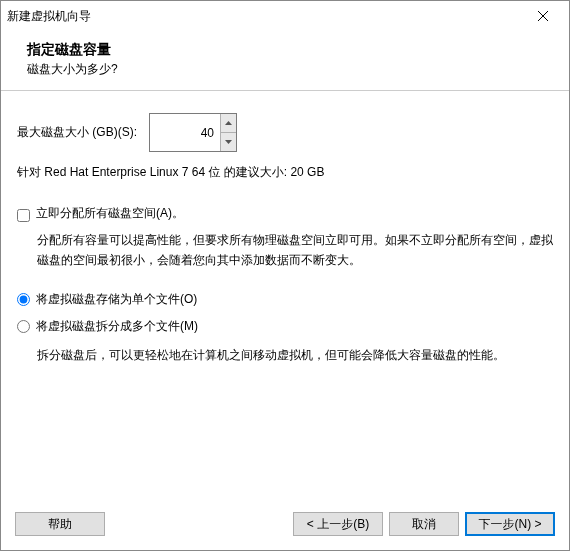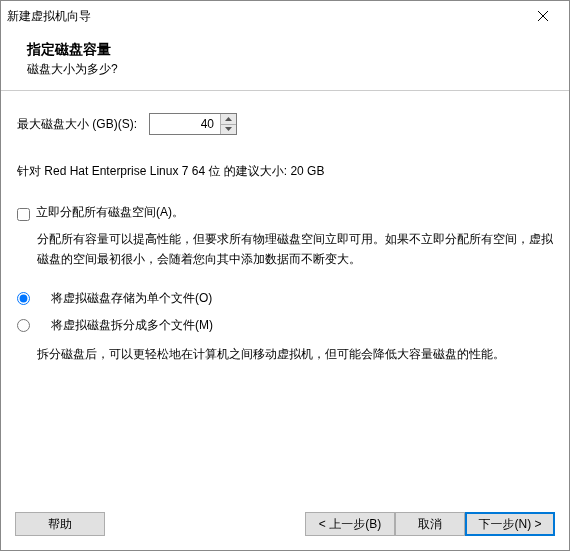--- a/index.html
+++ b/index.html
@@ -43,28 +43,28 @@
   .header-title { font-weight: bold; font-size: 14px; }
   .header-sub { margin-top: 2px; }
   .body {
     flex: 1;
     padding: 22px 16px 8px 16px;
   }
   .row-size {
     display: flex;
     align-items: center;
     gap: 8px;
-    margin-bottom: 28px;
+    margin-bottom: 12px;
   }
   .label-size { }
   .spinner {
     display: inline-flex;
     align-items: stretch;
     border: 1px solid #7a7a7a;
-    height: 22px;
+    height: 39px;
     width: 88px;
     margin-left: 4px;
   }
   .spinner input {
     border: none;
     outline: none;
     width: 70px;
     text-align: right;
     padding: 0 6px;
     font-size: 12px;
@@ -97,30 +97,31 @@
     width: 13px; height: 13px; margin: 0;
   }
   .explain {
     margin-left: 20px;
     margin-bottom: 20px;
     line-height: 1.7;
   }
   .radio-row {
     display: flex;
     align-items: center;
-    gap: 21px;
+    gap: 6px;
     margin-bottom: 10px;
   }
   .radio-row input[type="radio"] {
     width: 13px; height: 13px; margin: 0;
   }
   .footer {
     display: flex;
     align-items: center;
     padding: 10px 14px 14px 14px;
+    gap: 6px;
   }
   .footer .spacer { flex: 1; }
   .btn {
     min-width: 90px;
     height: 24px;
     background: #e1e1e1;
     border: 1px solid #adadad;
     font-size: 12px;
     font-family: inherit;
     cursor: pointer;

